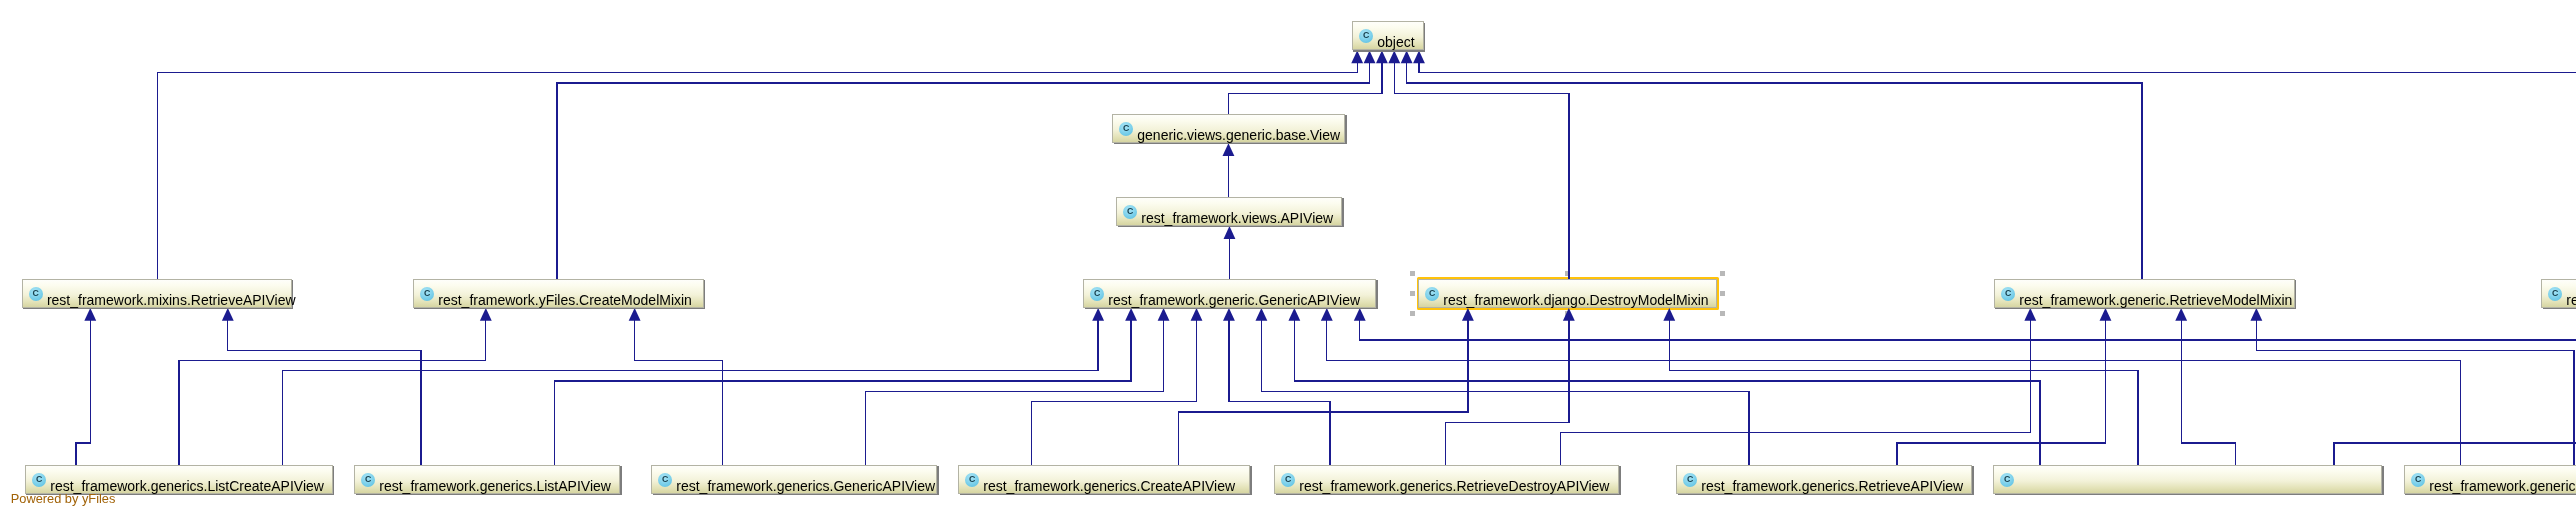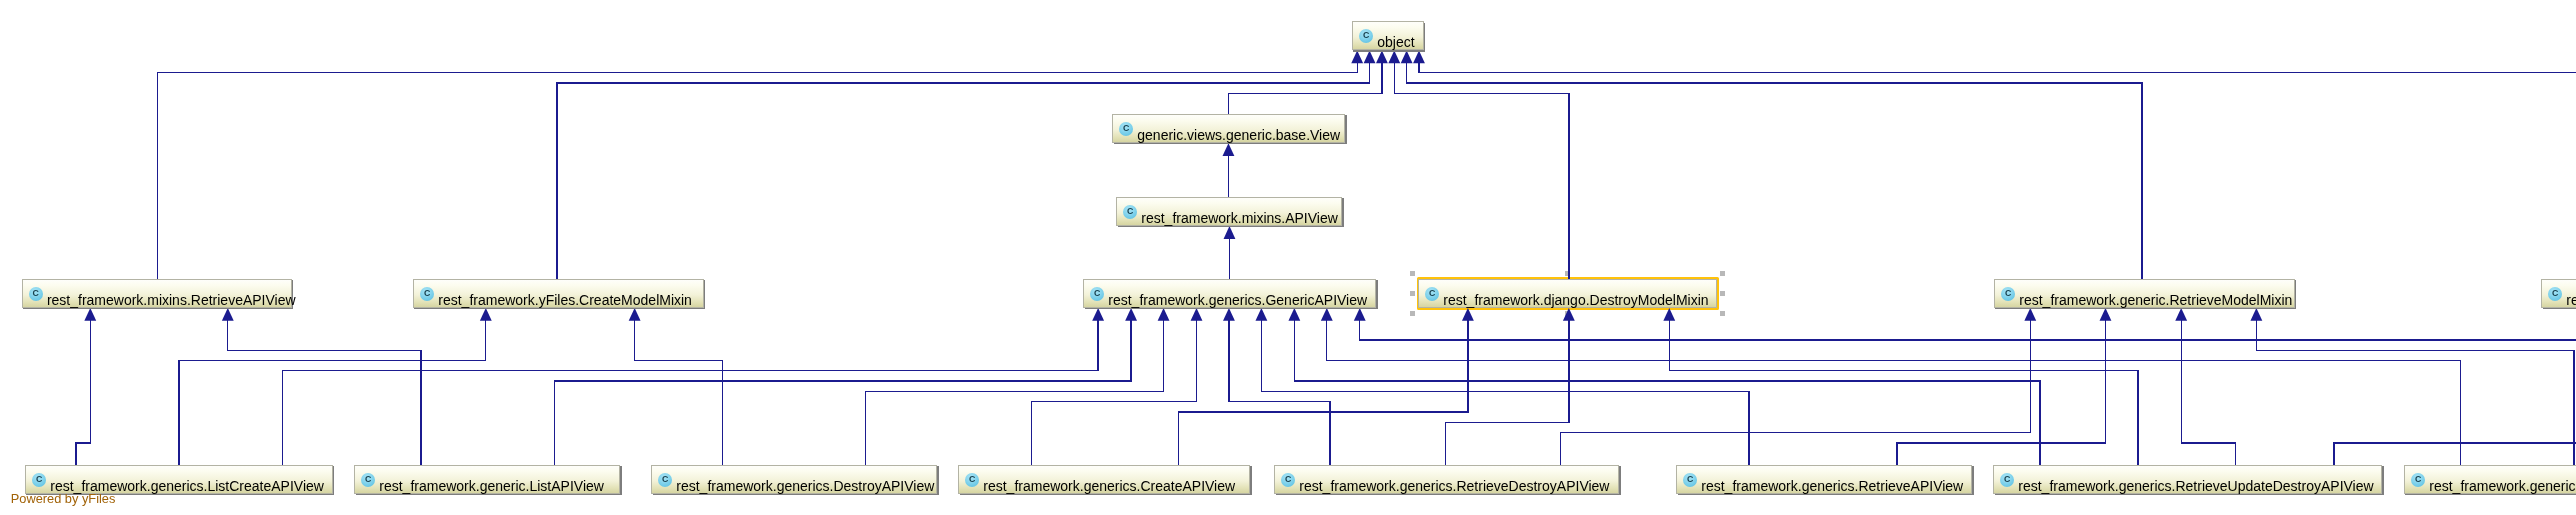--- a/index.html
+++ b/index.html
@@ -168,36 +168,36 @@
         <span class="nlabel">object</span>
       </div>
       <div class="shadow" style="left: 1114px; top: 115px; width: 233px; height: 29px;"></div>
       <div class="node" style="left: 1112px; top: 114px; width: 233px; height: 29px;">
         <span class="nicon">C</span>
         <span class="nlabel">generic.views.generic.base.View</span>
       </div>
       <div class="shadow" style="left: 1118px; top: 198px; width: 226px; height: 29px;"></div>
       <div class="node" style="left: 1116px; top: 197px; width: 226px; height: 29px;">
         <span class="nicon">C</span>
-        <span class="nlabel">rest_framework.mixins.APIView</span>
+        <span class="nlabel">rest_framework.views.APIView</span>
       </div>
       <div class="shadow" style="left: 23px; top: 280px; width: 270px; height: 29px;"></div>
       <div class="node" style="left: 21.6px; top: 279px; width: 270px; height: 29px;">
         <span class="nicon">C</span>
         <span class="nlabel">rest_framework.mixins.RetrieveAPIView</span>
       </div>
       <div class="shadow" style="left: 414px; top: 280px; width: 291px; height: 29px;"></div>
       <div class="node" style="left: 413px; top: 279px; width: 291px; height: 29px;">
         <span class="nicon">C</span>
         <span class="nlabel">rest_framework.yFiles.CreateModelMixin</span>
       </div>
       <div class="shadow" style="left: 1085px; top: 280px; width: 293px; height: 29px;"></div>
       <div class="node" style="left: 1083px; top: 279px; width: 293px; height: 29px;">
         <span class="nicon">C</span>
-        <span class="nlabel">rest_framework.generics.GenericAPIView</span>
+        <span class="nlabel">rest_framework.generic.GenericAPIView</span>
       </div>
       <div class="node" style="left: 1418px; top: 279px; width: 299px; height: 29px;">
         <span class="nicon">C</span>
         <span class="nlabel">rest_framework.django.DestroyModelMixin</span>
       </div>
       <div class="shadow" style="left: 1995px; top: 280px; width: 301px; height: 29px;"></div>
       <div class="node" style="left: 1994px; top: 279px; width: 301px; height: 29px;">
         <span class="nicon">C</span>
         <span class="nlabel">rest_framework.generic.RetrieveModelMixin</span>
       </div>
@@ -207,46 +207,45 @@
         <span class="nlabel">rest_framework.mixins.UpdateModelMixin</span>
       </div>
       <div class="shadow" style="left: 26px; top: 466px; width: 308px; height: 29px;"></div>
       <div class="node" style="left: 25px; top: 465px; width: 308px; height: 29px;">
         <span class="nicon">C</span>
         <span class="nlabel">rest_framework.generics.ListCreateAPIView</span>
       </div>
       <div class="shadow" style="left: 356px; top: 466px; width: 266px; height: 29px;"></div>
       <div class="node" style="left: 354px; top: 465px; width: 266px; height: 29px;">
         <span class="nicon">C</span>
-        <span class="nlabel">rest_framework.generic.ListAPIView</span>
+        <span class="nlabel">rest_framework.generics.ListAPIView</span>
       </div>
       <div class="shadow" style="left: 653px; top: 466px; width: 286px; height: 29px;"></div>
       <div class="node" style="left: 651px; top: 465px; width: 286px; height: 29px;">
         <span class="nicon">C</span>
-        <span class="nlabel">rest_framework.generics.DestroyAPIView</span>
+        <span class="nlabel">rest_framework.generics.GenericAPIView</span>
       </div>
       <div class="shadow" style="left: 960px; top: 466px; width: 292px; height: 29px;"></div>
       <div class="node" style="left: 958px; top: 465px; width: 292px; height: 29px;">
         <span class="nicon">C</span>
         <span class="nlabel">rest_framework.generics.CreateAPIView</span>
       </div>
       <div class="shadow" style="left: 1276px; top: 466px; width: 345px; height: 29px;"></div>
       <div class="node" style="left: 1274px; top: 465px; width: 345px; height: 29px;">
         <span class="nicon">C</span>
         <span class="nlabel">rest_framework.generics.RetrieveDestroyAPIView</span>
       </div>
       <div class="shadow" style="left: 1678px; top: 466px; width: 296px; height: 29px;"></div>
       <div class="node" style="left: 1676px; top: 465px; width: 296px; height: 29px;">
         <span class="nicon">C</span>
         <span class="nlabel">rest_framework.generics.RetrieveAPIView</span>
       </div>
       <div class="shadow" style="left: 1995px; top: 466px; width: 389px; height: 29px;"></div>
       <div class="node" style="left: 1993px; top: 465px; width: 389px; height: 29px;">
         <span class="nicon">C</span>
-        <span class="nlabel">rest_framework.generics.RetrieveUpdateDestroyAPIView</span>
       </div>
       <div class="shadow" style="left: 2405px; top: 466px; width: 342px; height: 29px;"></div>
       <div class="node" style="left: 2404px; top: 465px; width: 342px; height: 29px;">
         <span class="nicon">C</span>
         <span class="nlabel">rest_framework.generics.RetrieveUpdateAPIView</span>
       </div>
     </div>
   <div class="wm" style="left: 10.8px; top: 493px;">Powered by yFiles</div>
 </div>
 

